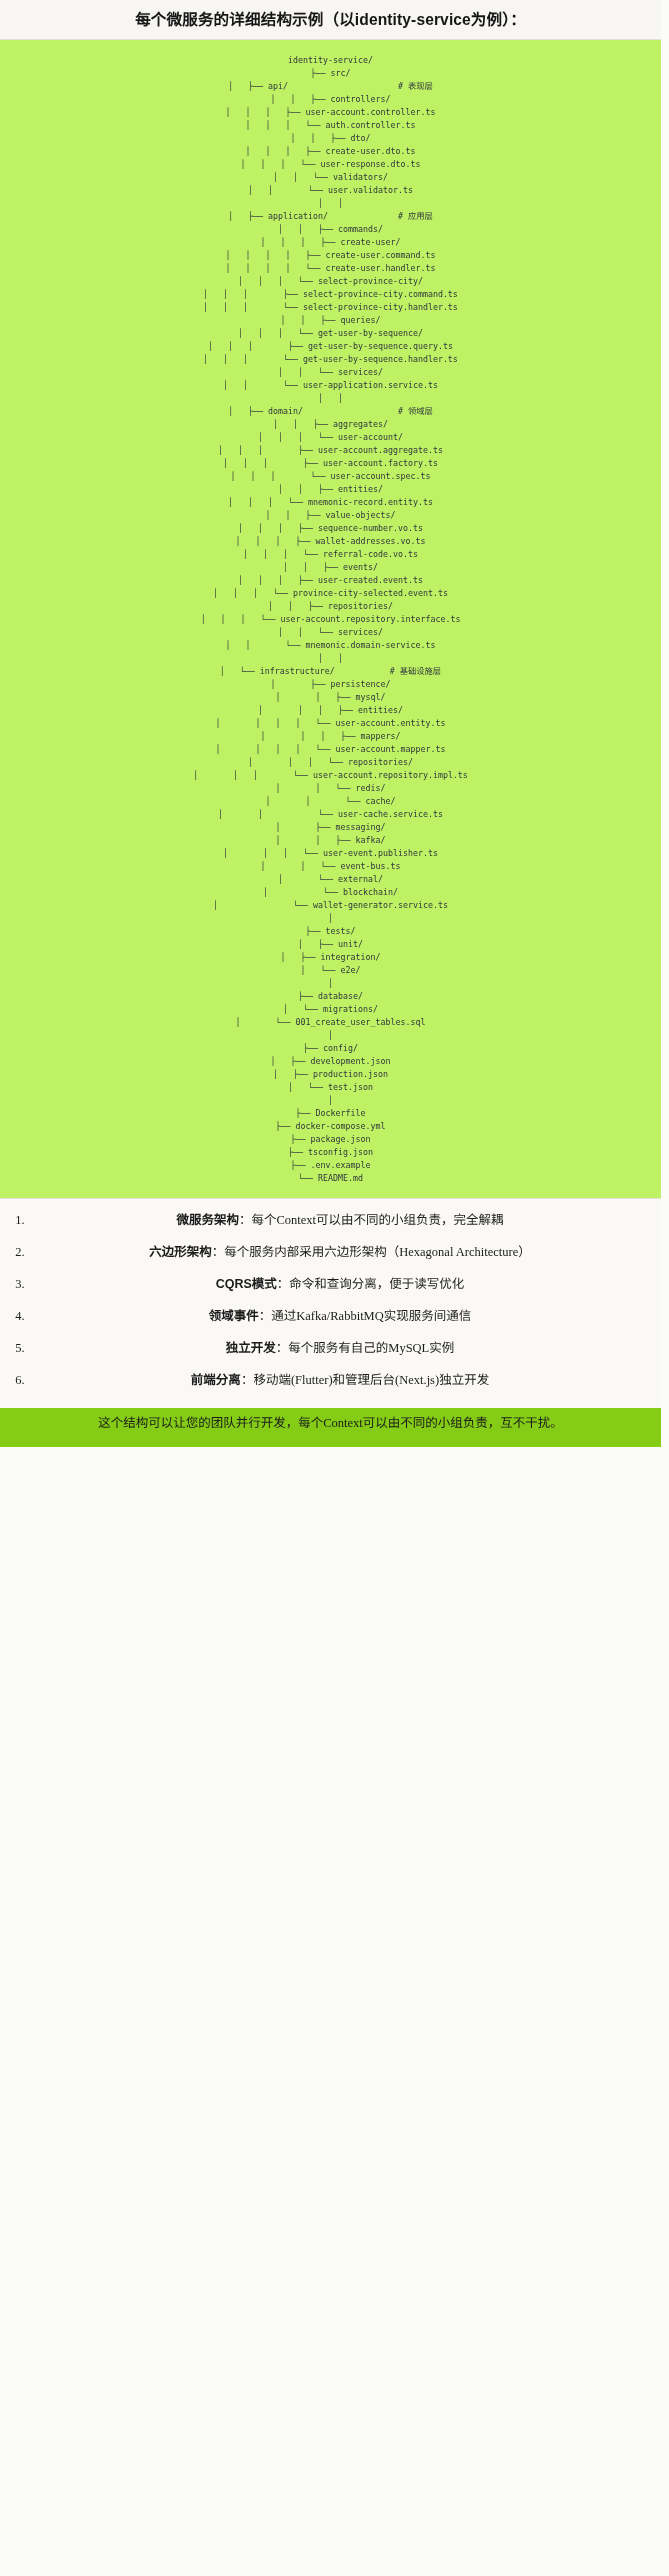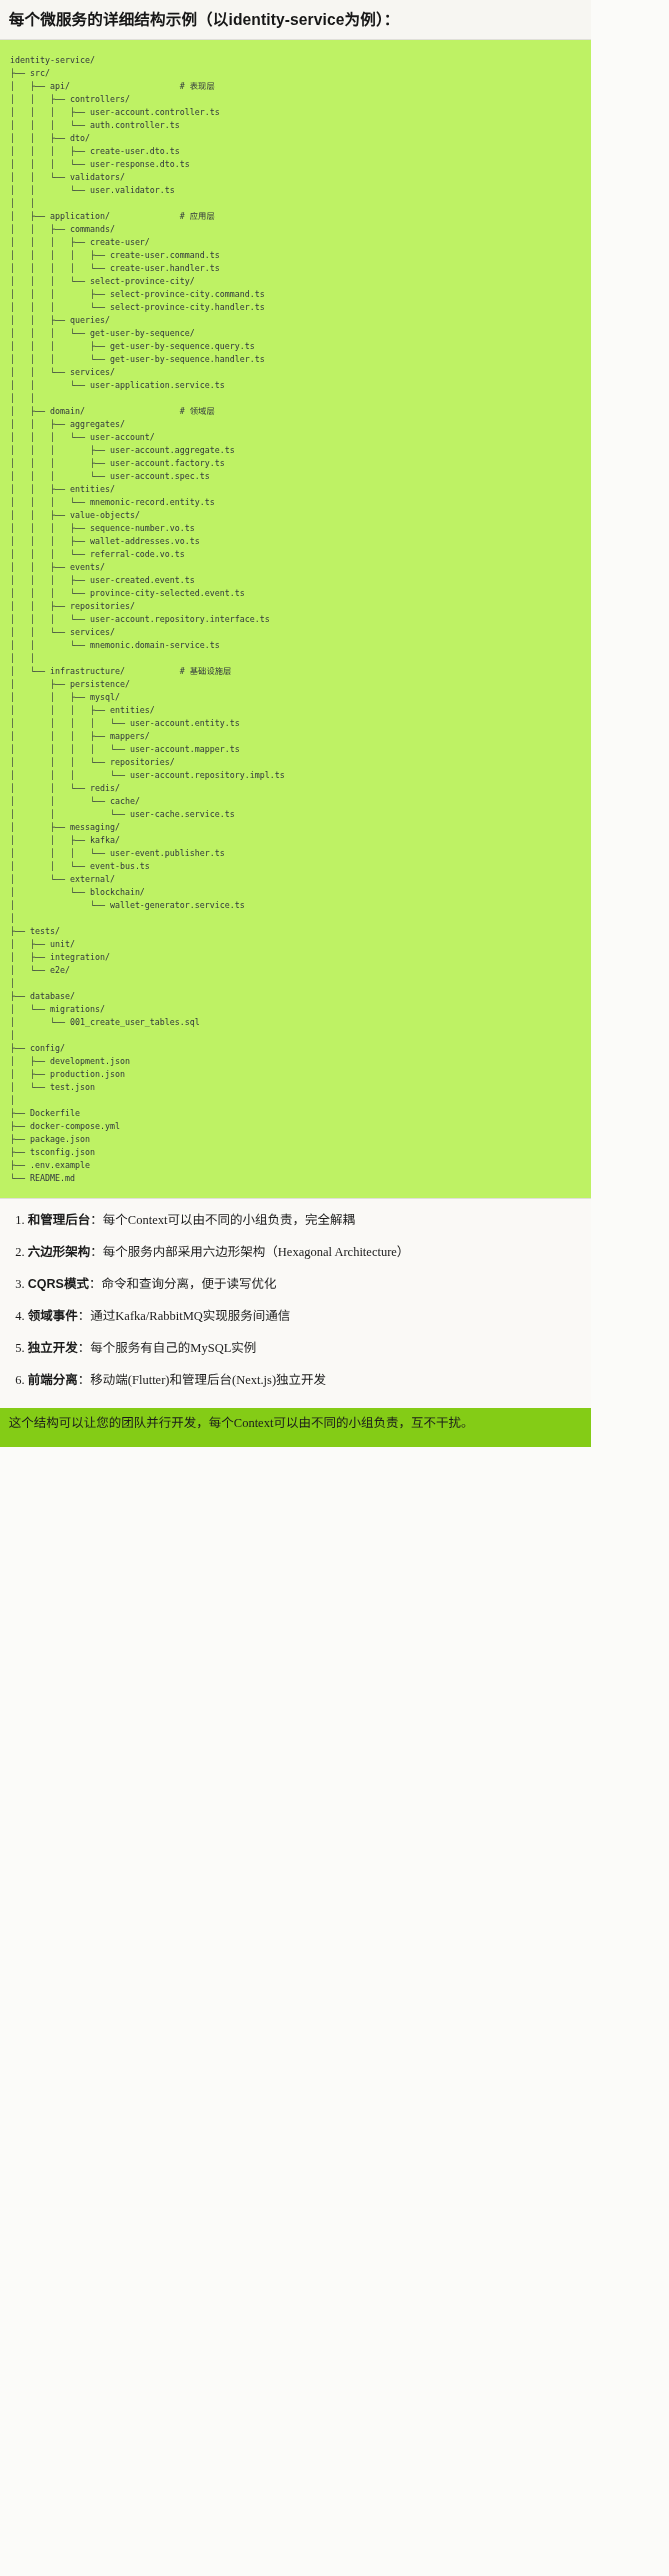--- a/index.html
+++ b/index.html
@@ -8,24 +8,25 @@
     padding: 0;
     background: #fbfbf9;
   }
   body {
     width: 669px;
     font-family: "Liberation Serif", "DejaVu Serif", serif;
     color: #1b1b1b;
     -webkit-font-smoothing: antialiased;
   }
   .page {
-    width: 591px;
+    width: 661px;
     box-sizing: border-box;
     background: #fbfbf9;
     position: relative;
+    text-align: center;
   }
 
   
   .title-band {
     background: #f7f6f2;
     border-bottom: 0.6px solid #e0dfda;
     padding: 10px 8.8px 10px 8.8px;
     box-sizing: border-box;
   }
   .page-title {
@@ -196,21 +197,21 @@
 ├── docker-compose.yml
 ├── package.json
 ├── tsconfig.json
 ├── .env.example
 └── README.md</pre>
   </div>
 
   <div class="notes-band">
     <ol class="notes-list">
       <li>
-        <span class="note-term">和管理后台</span><span class="note-sep">：</span><span class="note-desc">每个Context可以由不同的小组负责，完全解耦</span>
+        <span class="note-term">微服务架构</span><span class="note-sep">：</span><span class="note-desc">每个Context可以由不同的小组负责，完全解耦</span>
       </li>
       <li>
         <span class="note-term">六边形架构</span><span class="note-sep">：</span><span class="note-desc">每个服务内部采用六边形架构（Hexagonal Architecture）</span>
       </li>
       <li>
         <span class="note-term">CQRS模式</span><span class="note-sep">：</span><span class="note-desc">命令和查询分离，便于读写优化</span>
       </li>
       <li>
         <span class="note-term">领域事件</span><span class="note-sep">：</span><span class="note-desc">通过Kafka/RabbitMQ实现服务间通信</span>
       </li>

